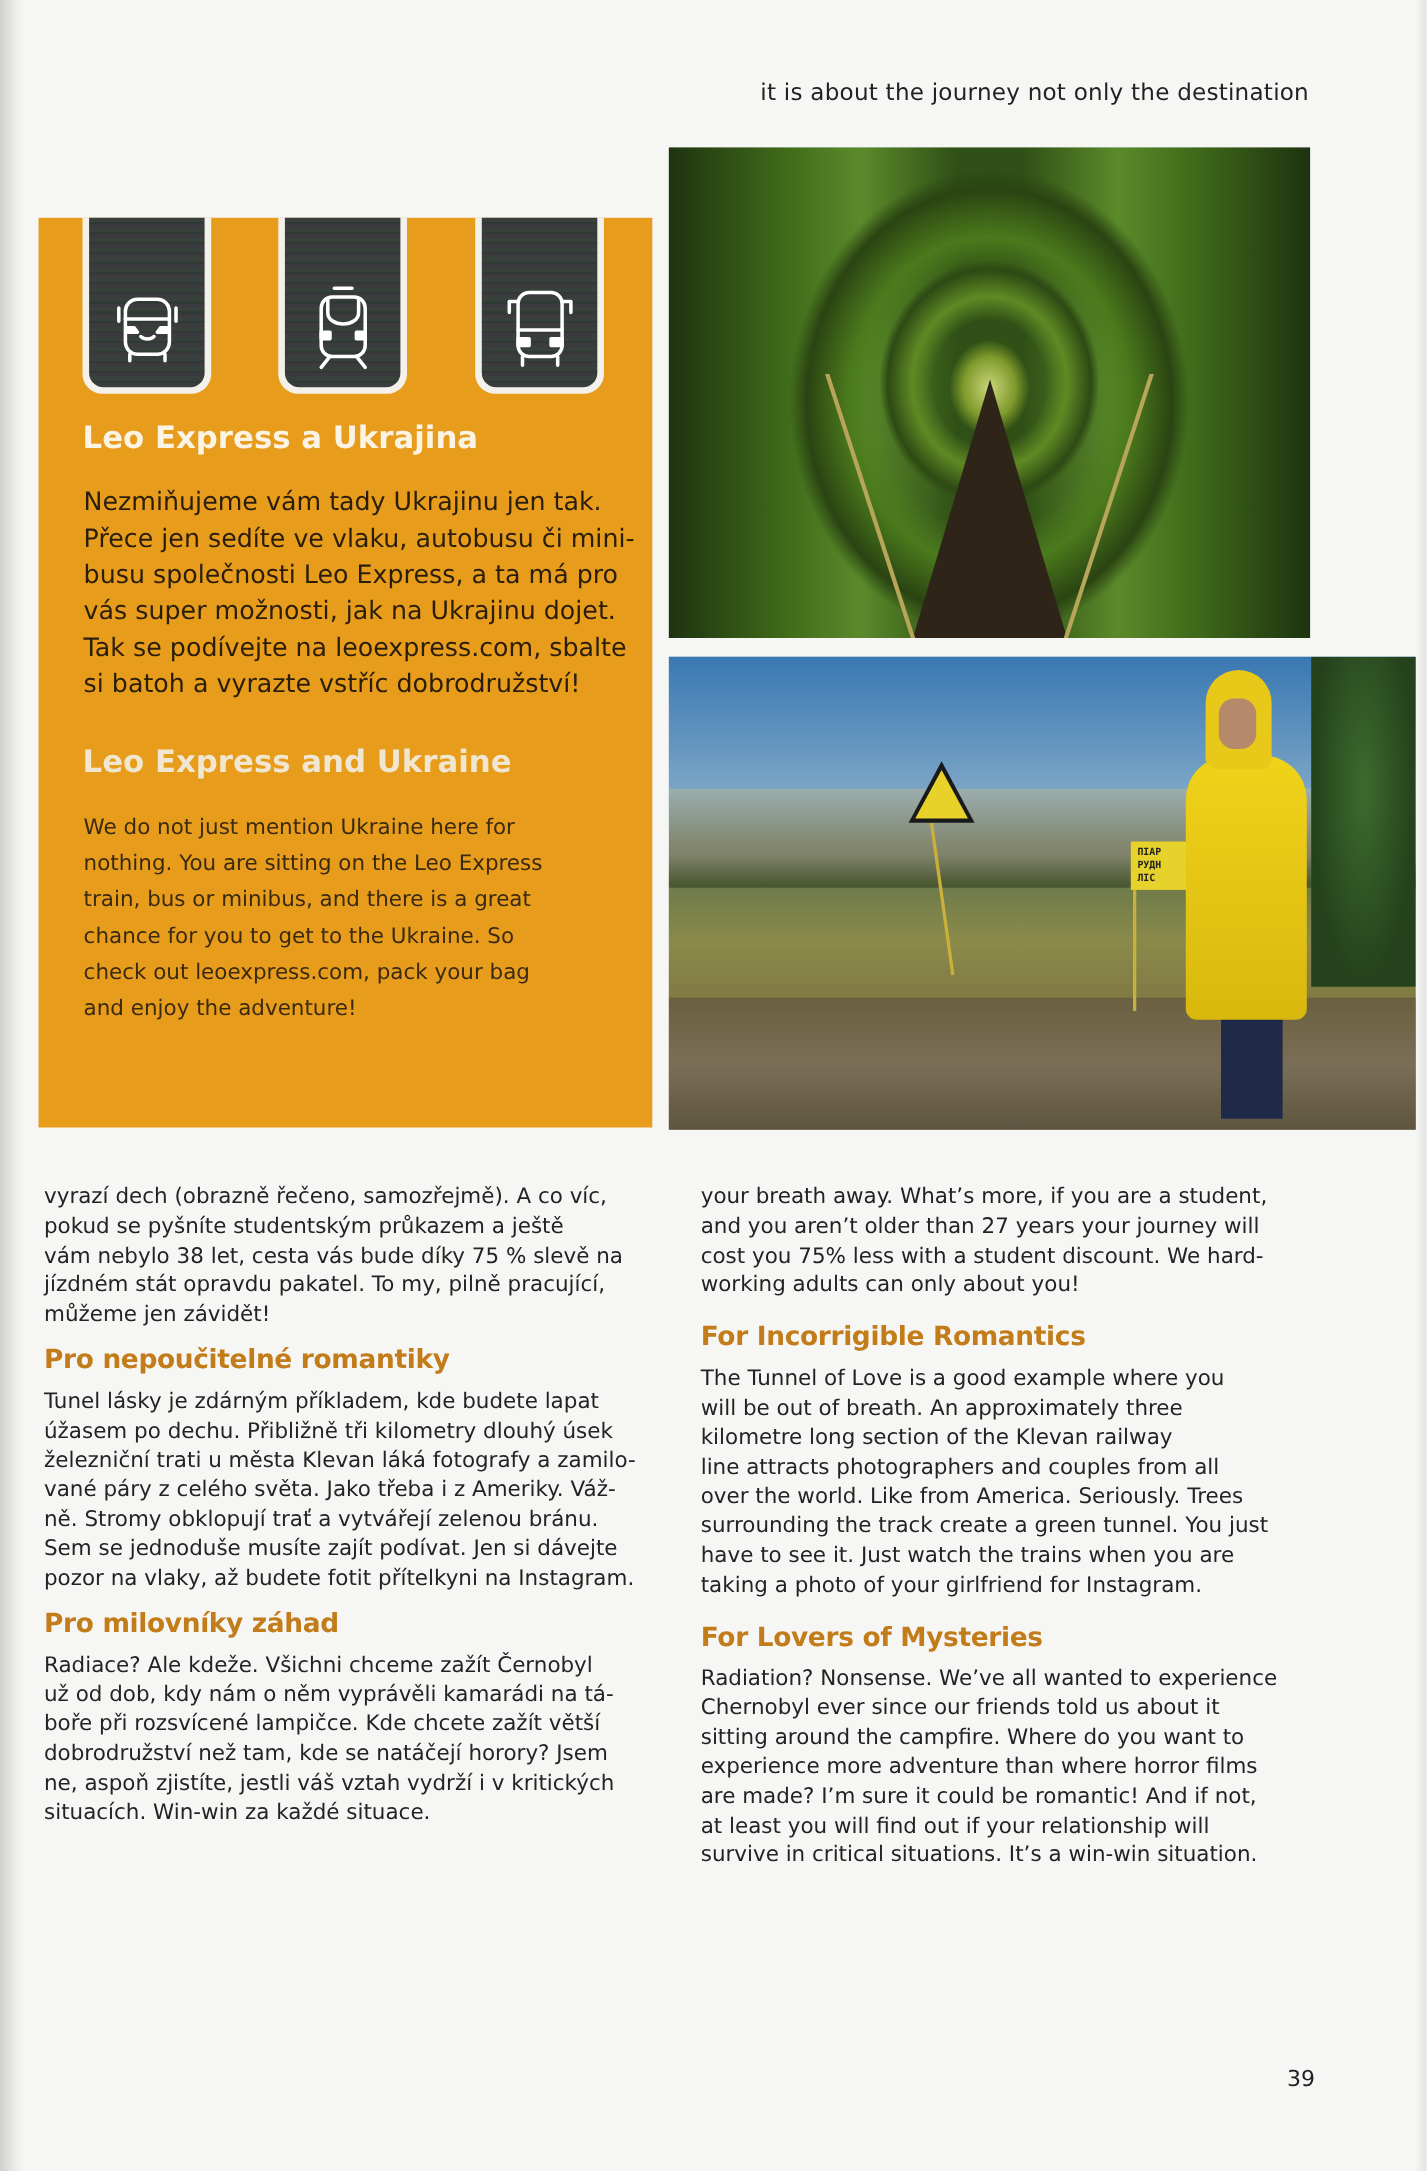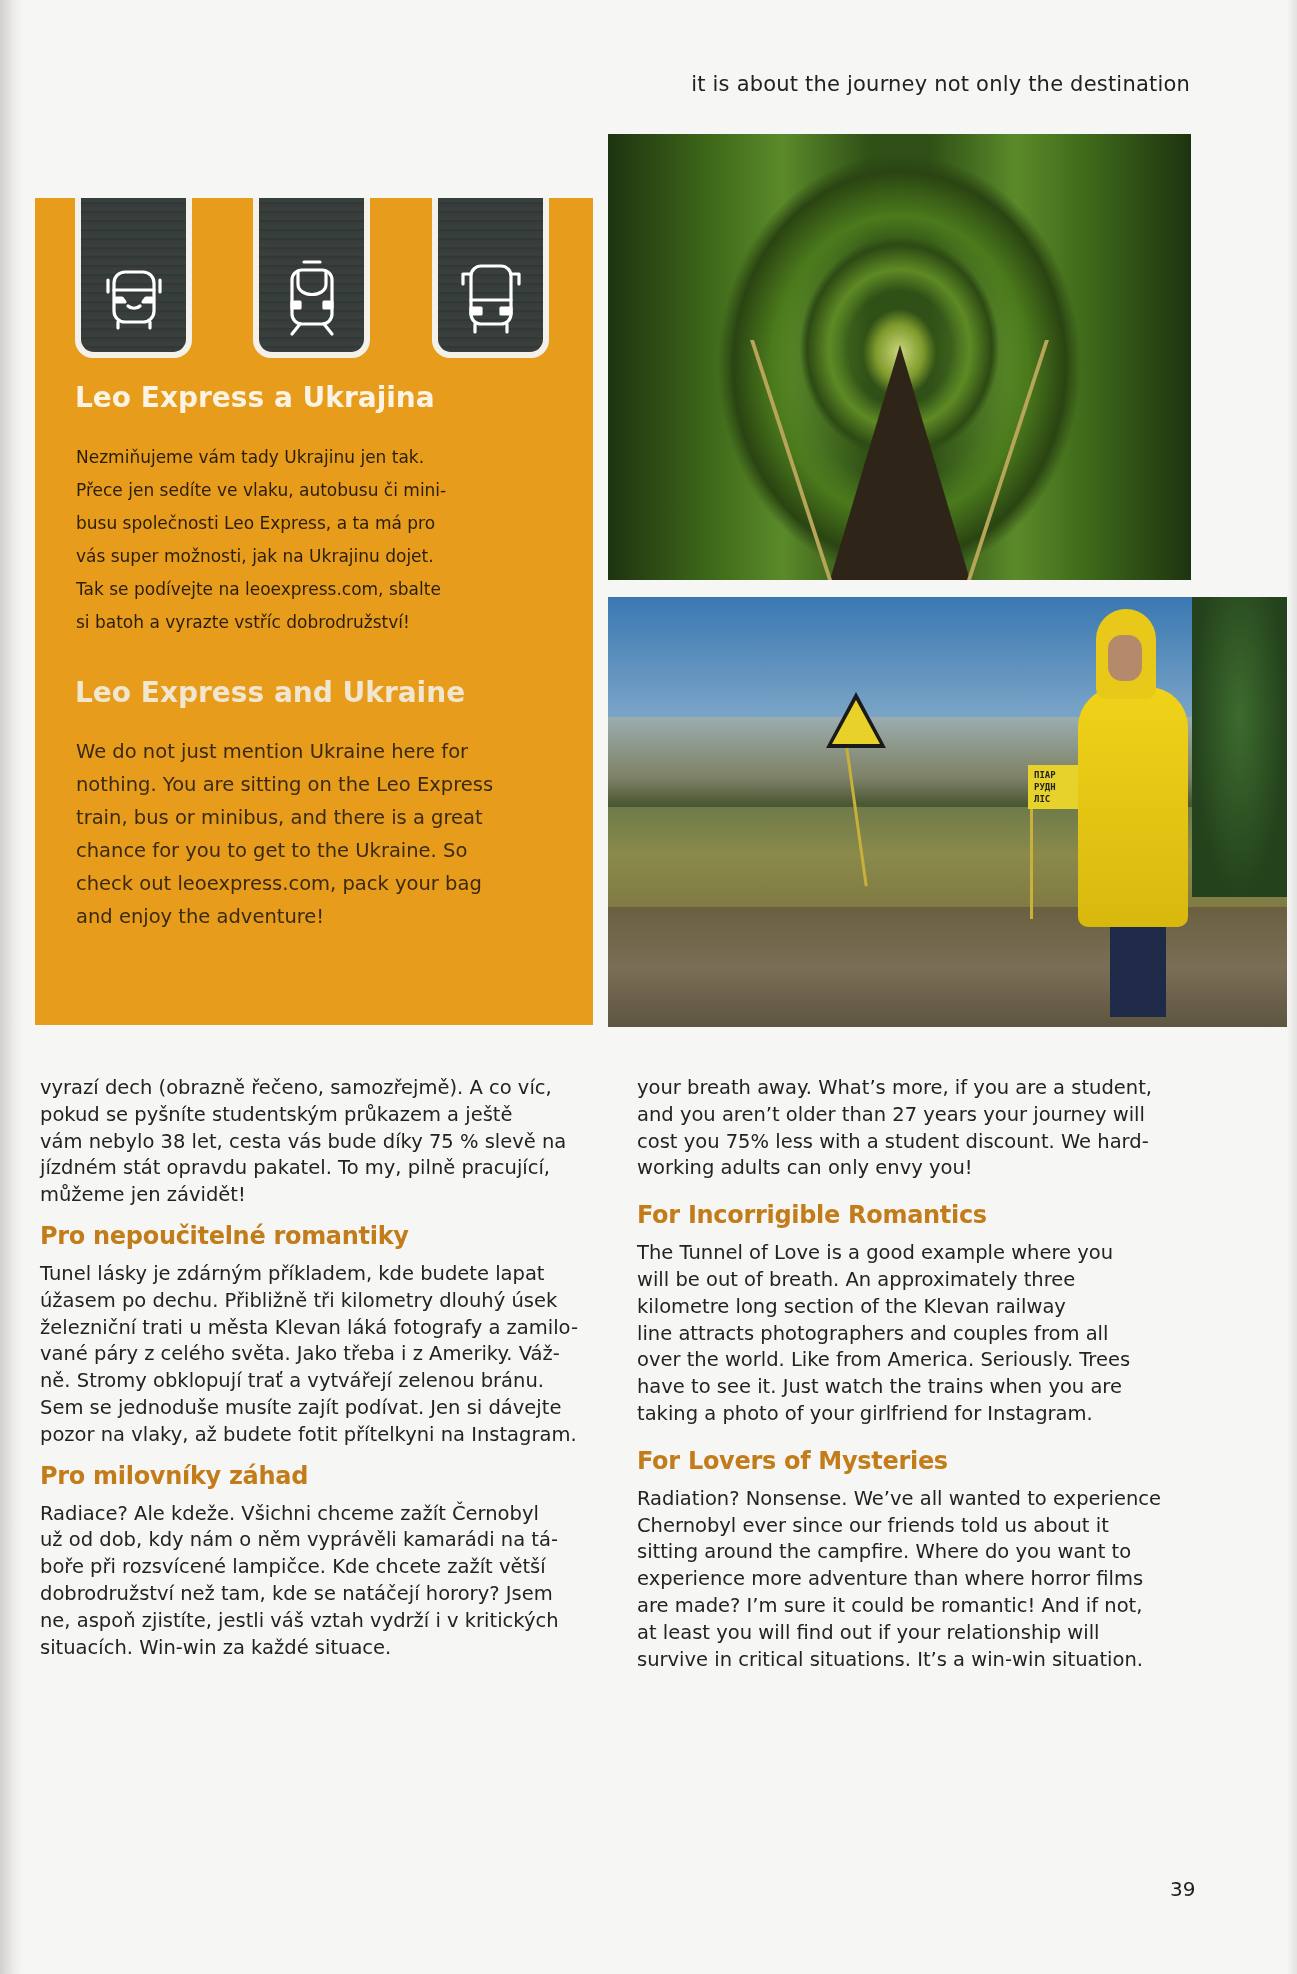--- a/index.html
+++ b/index.html
@@ -44,21 +44,21 @@
     .tab-1 { left: 40px; }
     .tab-2 { left: 218px; }
     .tab-3 { left: 397px; }
 
     .promo-title-cz {
       position: absolute; left: 40px; top: 183px;
       font-size: 28px; font-weight: bold; color: #fbf3e4;
     }
     .promo-body-cz {
       position: absolute; left: 41px; top: 243px; width: 500px;
-      font-size: 17px; line-height: 33px; color: #2a1e0a;
+      font-size: 23px; line-height: 33px; color: #2a1e0a;
     }
     .promo-title-en {
       position: absolute; left: 40px; top: 478px;
       font-size: 28px; font-weight: bold; color: #f1e6cf;
     }
     .promo-body-en {
       position: absolute; left: 41px; top: 537px; width: 500px;
       font-size: 19.5px; line-height: 33px; color: #3a2a10;
     }
     .promo-body-cz span, .promo-body-en span { display: block; white-space: nowrap; }
@@ -266,29 +266,30 @@
     <span class="line">ne, aspoň zjistíte, jestli váš vztah vydrží i v kritických</span>
     <span class="line">situacích. Win-win za každé situace.</span>
   </div>
 </div>
 
 <div class="col col-en">
   <div class="para">
     <span class="line">your breath away. What’s more, if you are a student,</span>
     <span class="line">and you aren’t older than 27 years your journey will</span>
     <span class="line">cost you 75% less with a student discount. We hard-</span>
-    <span class="line">working adults can only envy you!</span>
+    <span class="line">working adults can only about you!</span>
   </div>
   <h2 style="color: rgb(195, 124, 26);">For Incorrigible Romantics</h2>
   <div class="para">
     <span class="line">The Tunnel of Love is a good example where you</span>
     <span class="line">will be out of breath. An approximately three</span>
     <span class="line">kilometre long section of the Klevan railway</span>
     <span class="line">line attracts photographers and couples from all</span>
     <span class="line">over the world. Like from America. Seriously. Trees</span>
+    <span class="line">surrounding the track create a green tunnel. You just</span>
     <span class="line">have to see it. Just watch the trains when you are</span>
     <span class="line">taking a photo of your girlfriend for Instagram.</span>
   </div>
   <h2 style="color: rgb(195, 124, 26);">For Lovers of Mysteries</h2>
   <div class="para">
     <span class="line">Radiation? Nonsense. We’ve all wanted to experience</span>
     <span class="line">Chernobyl ever since our friends told us about it</span>
     <span class="line">sitting around the campfire. Where do you want to</span>
     <span class="line">experience more adventure than where horror films</span>
     <span class="line">are made? I’m sure it could be romantic! And if not,</span>

